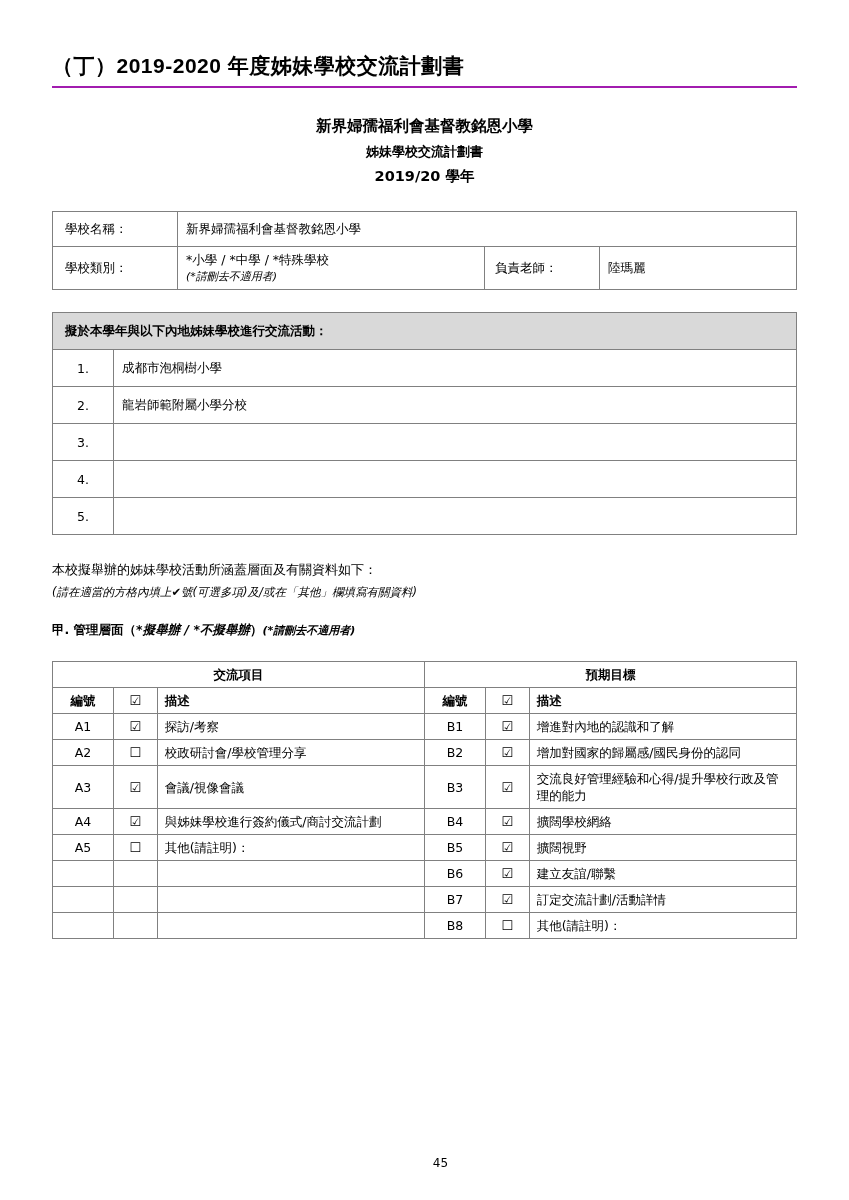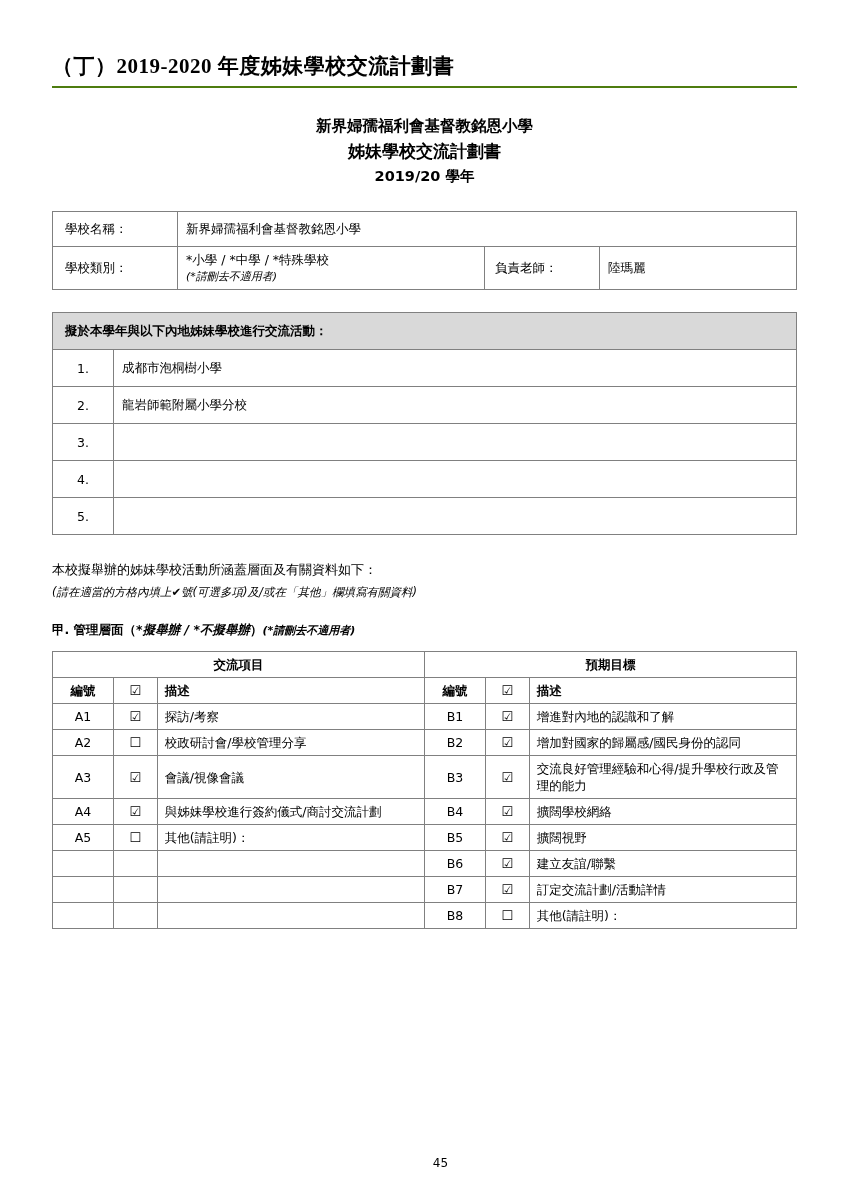--- a/index.html
+++ b/index.html
@@ -17,37 +17,37 @@
   .page {
     width: 849px;
     height: 1200px;
     box-sizing: border-box;
     padding: 52px 52px 0 52px;
     position: relative;
   }
 
   
   .doc-header {
-    font-family: Liberation Serif, serif;
+    font-family: Liberation Sans, sans-serif;
     font-weight: bold;
     font-size: 21px;
     letter-spacing: 0.5px;
     padding-bottom: 6px;
-    border-bottom: 2px solid #4d7c0f;
+    border-bottom: 2px solid #a21caf;
     margin-bottom: 26px;
     white-space: nowrap;
   }
 
   .center-title {
     text-align: center;
     font-weight: bold;
     font-size: 15.5px;
     line-height: 25px;
   }
-  .center-title .line2 { font-size: 17px; }
+  .center-title .line2 { font-size: 13px; }
   .center-title .line3 { font-size: 14.5px; }
 
   
   table {
     border-collapse: collapse;
     width: 100%;
     font-size: 12.5px;
   }
   td, th {
     border: 1px solid #808080;
@@ -115,21 +115,21 @@
     font-style: italic;
   }
   .section-head .small-ital {
     font-style: italic;
     font-size: 11px;
     font-weight: bold;
   }
 
   
   .matrix {
-    margin-top: 12px;
+    margin-top: 22px;
     font-size: 12.5px;
   }
   .matrix td {
     padding: 4px 7px;
     line-height: 17px;
   }
   .matrix .grp-hdr {
     text-align: center;
     font-weight: bold;
   }

